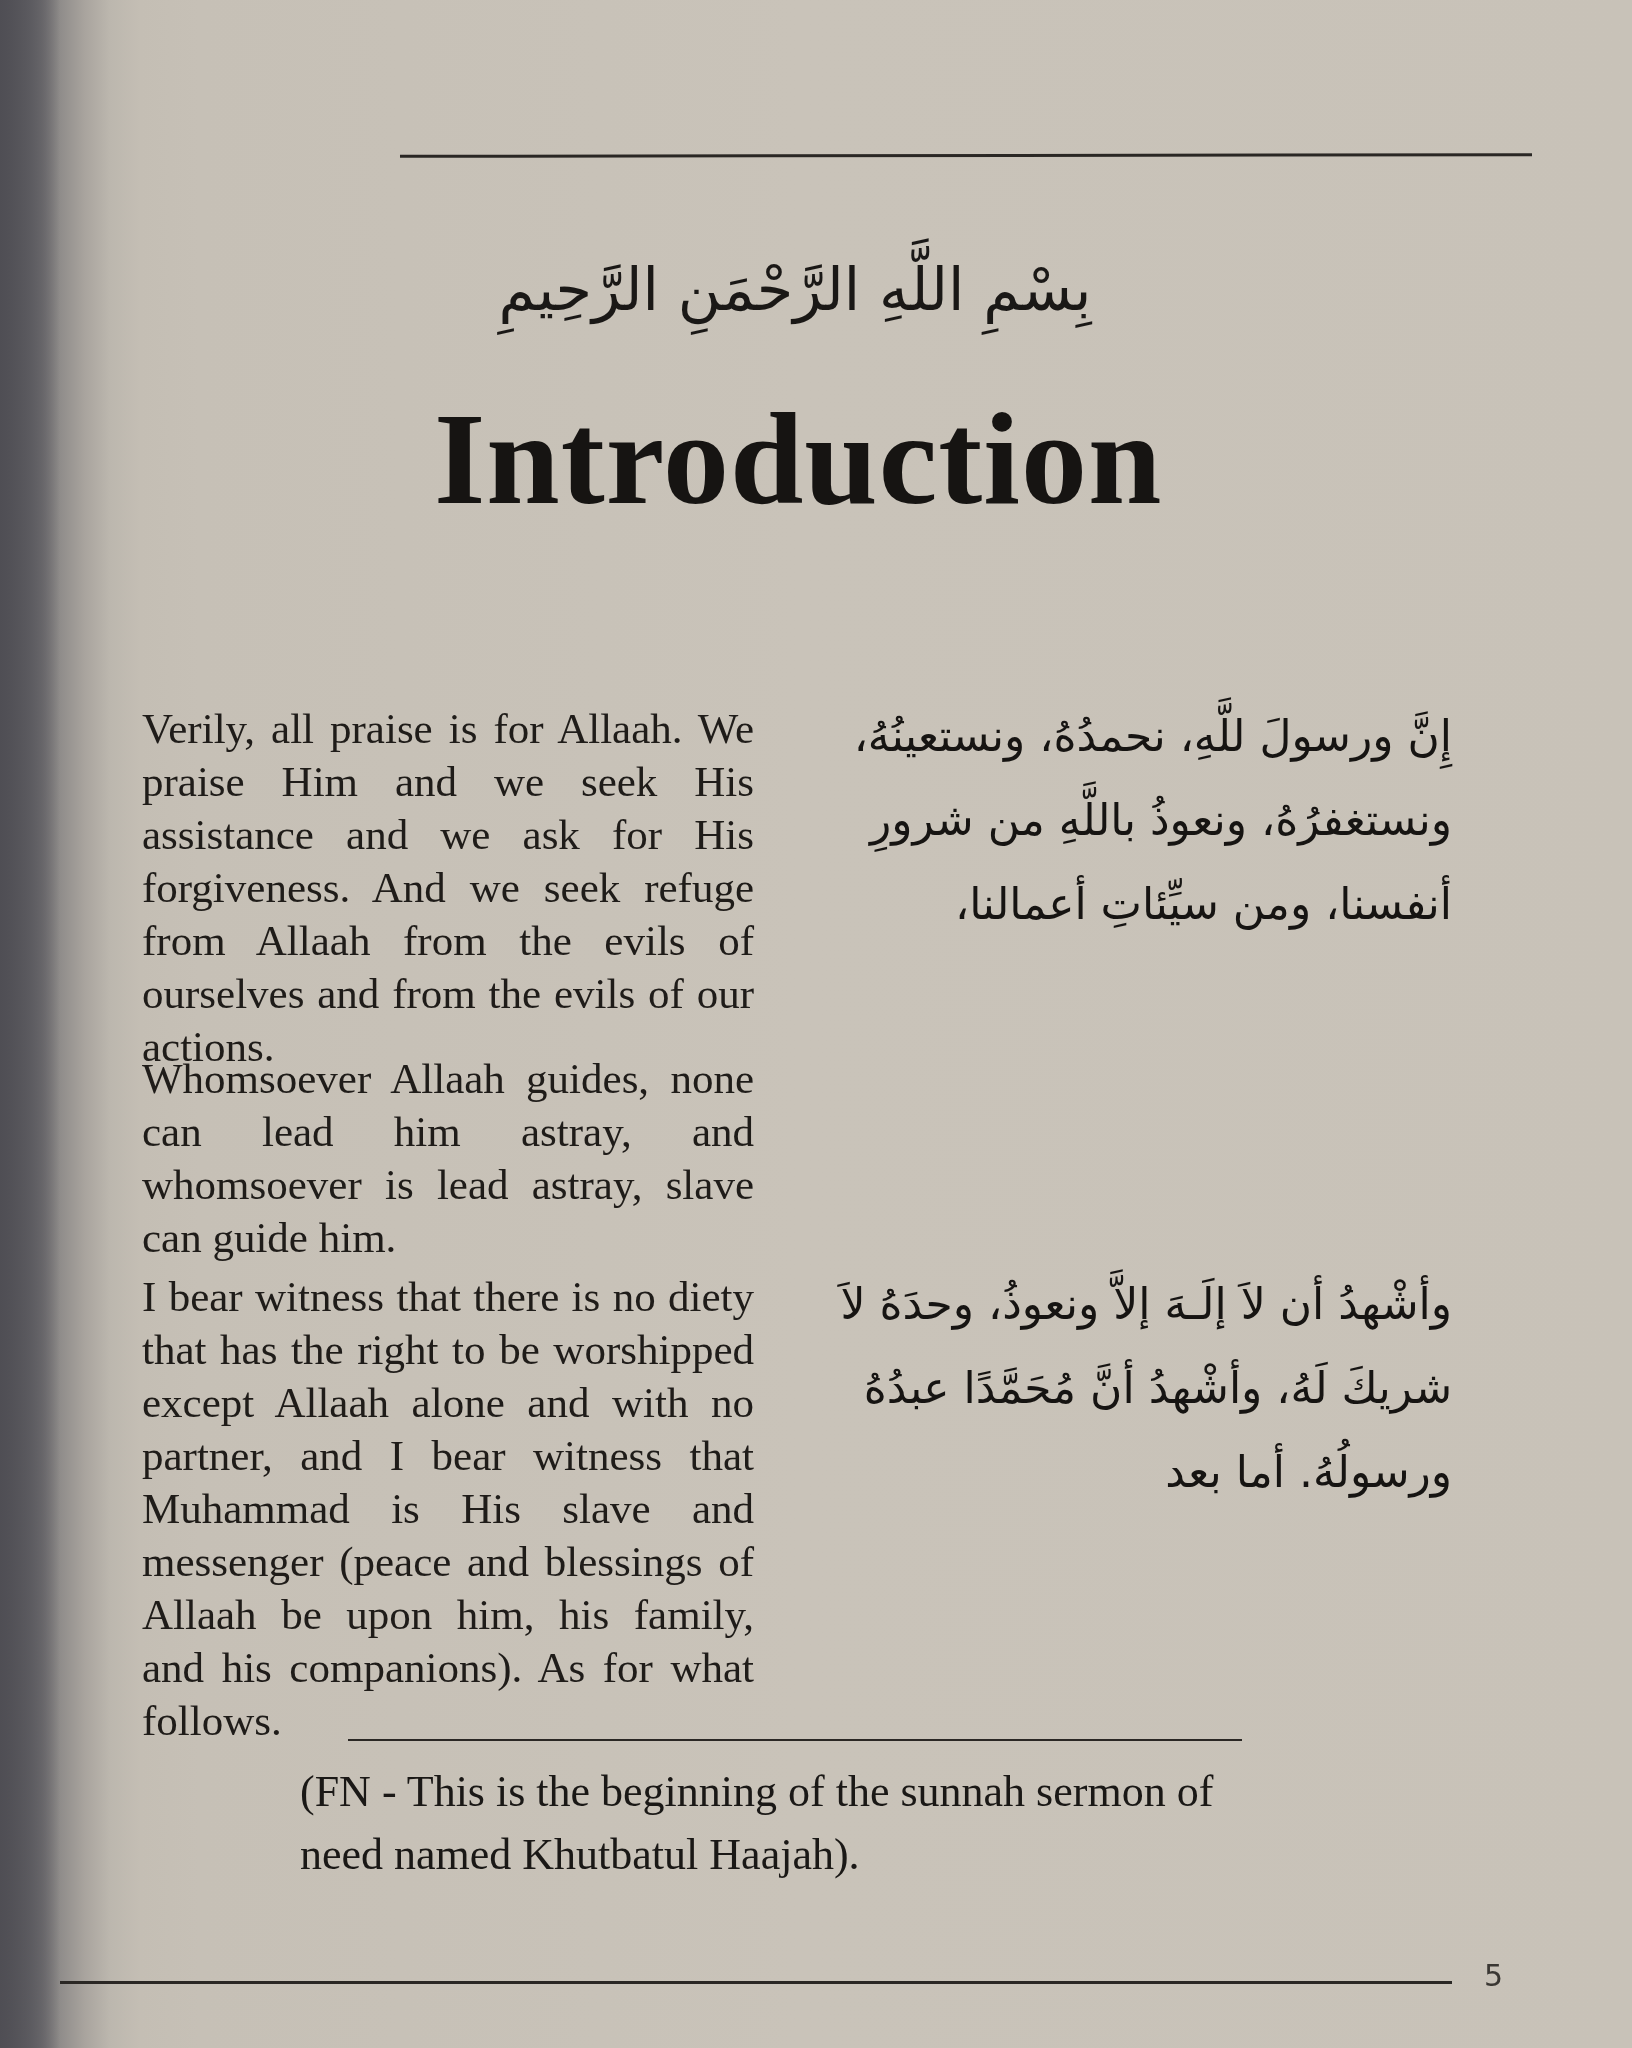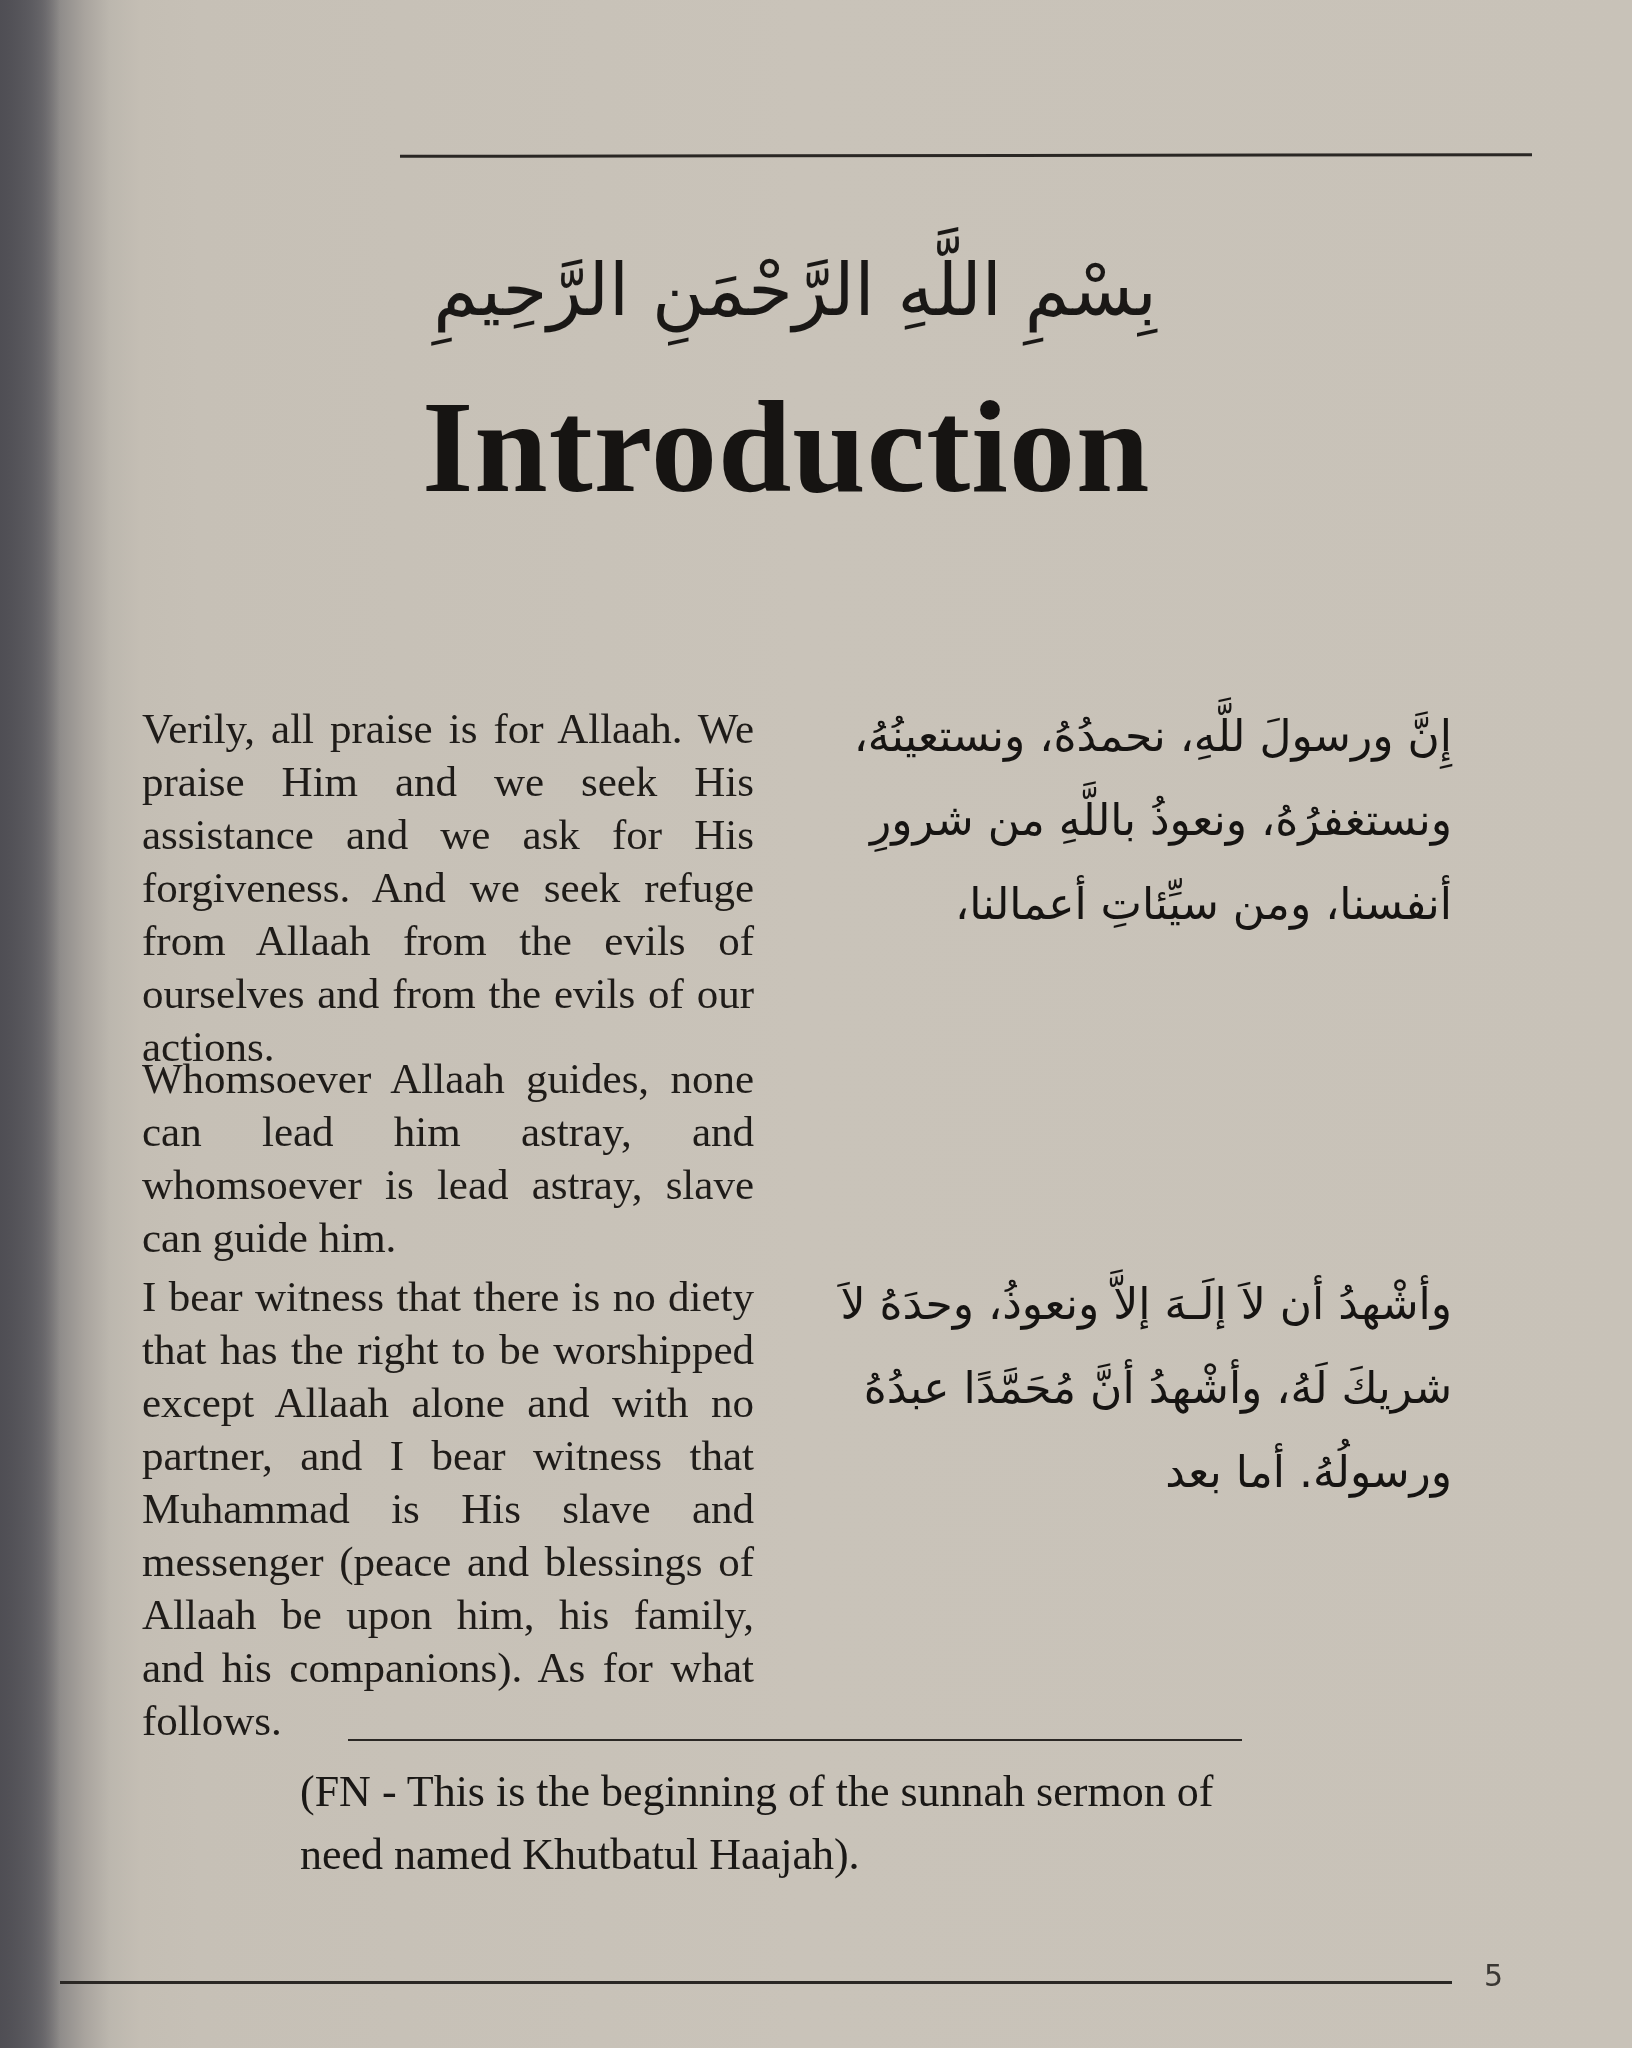--- a/index.html
+++ b/index.html
@@ -21,21 +21,21 @@
       background: linear-gradient(to right, #4f4e54, rgba(90,89,94,0.6) 70%, rgba(120,118,118,0));
     }
     .rule { position: absolute; background: #2a2724; }
     .rule-top { left: 400px; top: 154px; width: 1132px; height: 3px; transform: rotate(-0.08deg); }
     .rule-fn { left: 348px; top: 1739px; width: 894px; height: 2px; }
     .rule-bottom { left: 60px; top: 1981px; width: 1392px; height: 3px; }
 
     .basmala {
       position: absolute; left: 430px; top: 215px; width: 730px; height: 150px;
       direction: rtl; text-align: center;
-      font-family: "DejaVu Sans", sans-serif; font-size: 72px; line-height: 150px;
+      font-family: "DejaVu Sans", sans-serif; font-size: 59px; line-height: 150px;
       color: #1a1816; letter-spacing: 2px;
     }
 
     .title {
       position: absolute; left: 418px; top: 368px; width: 900px;
       font-family: "Liberation Serif", serif; font-weight: bold;
       font-size: 132px; line-height: 150px; color: #161412; letter-spacing: 1px;
     }
 
     .en {
@@ -72,21 +72,21 @@
 
 <div class="page">
   <div class="gutter-dark"></div>
 
   <div class="rule rule-top"></div>
 
   <div class="basmala">
     <span>بِسْمِ اللَّهِ الرَّحْمَنِ الرَّحِيمِ</span>
   </div>
 
-  <h1 class="title" style="margin:4px;">Introduction</h1>
+  <h1 class="title" style="margin:16px;">Introduction</h1>
 
   <div class="en en1">Verily, all praise is for Allaah. We praise Him and we seek His assistance and we ask for His forgiveness. And we seek refuge from Allaah from the evils of ourselves and from the evils of our actions.</div>
   <div class="ar ar1">إِنَّ ورسولَ للَّهِ، نحمدُهُ، ونستعينُهُ، ونستغفرُهُ، ونعوذُ باللَّهِ من شرورِ أنفسنا، ومن سيِّئاتِ أعمالنا،</div>
 
   <div class="en en2">Whomsoever Allaah guides, none can lead him astray, and whomsoever is lead astray, slave can guide him.</div>
 
   <div class="en en3">I bear witness that there is no diety that has the right to be worshipped except Allaah alone and with no partner, and I bear witness that Muhammad is His slave and messenger (peace and blessings of Allaah be upon him, his family, and his companions). As for what follows.</div>
   <div class="ar ar3">وأشْهدُ أن لاَ إلَـهَ إلاَّ ونعوذُ، وحدَهُ لاَ شريكَ لَهُ، وأشْهدُ أنَّ مُحَمَّدًا عبدُهُ ورسولُهُ. أما بعد</div>
 
   <div class="rule rule-fn"></div>

